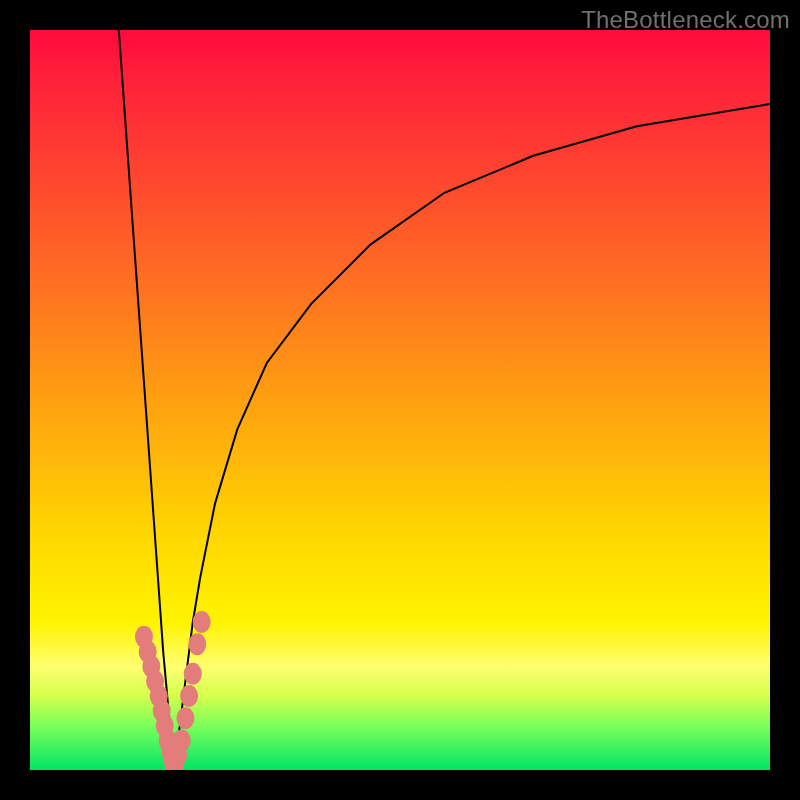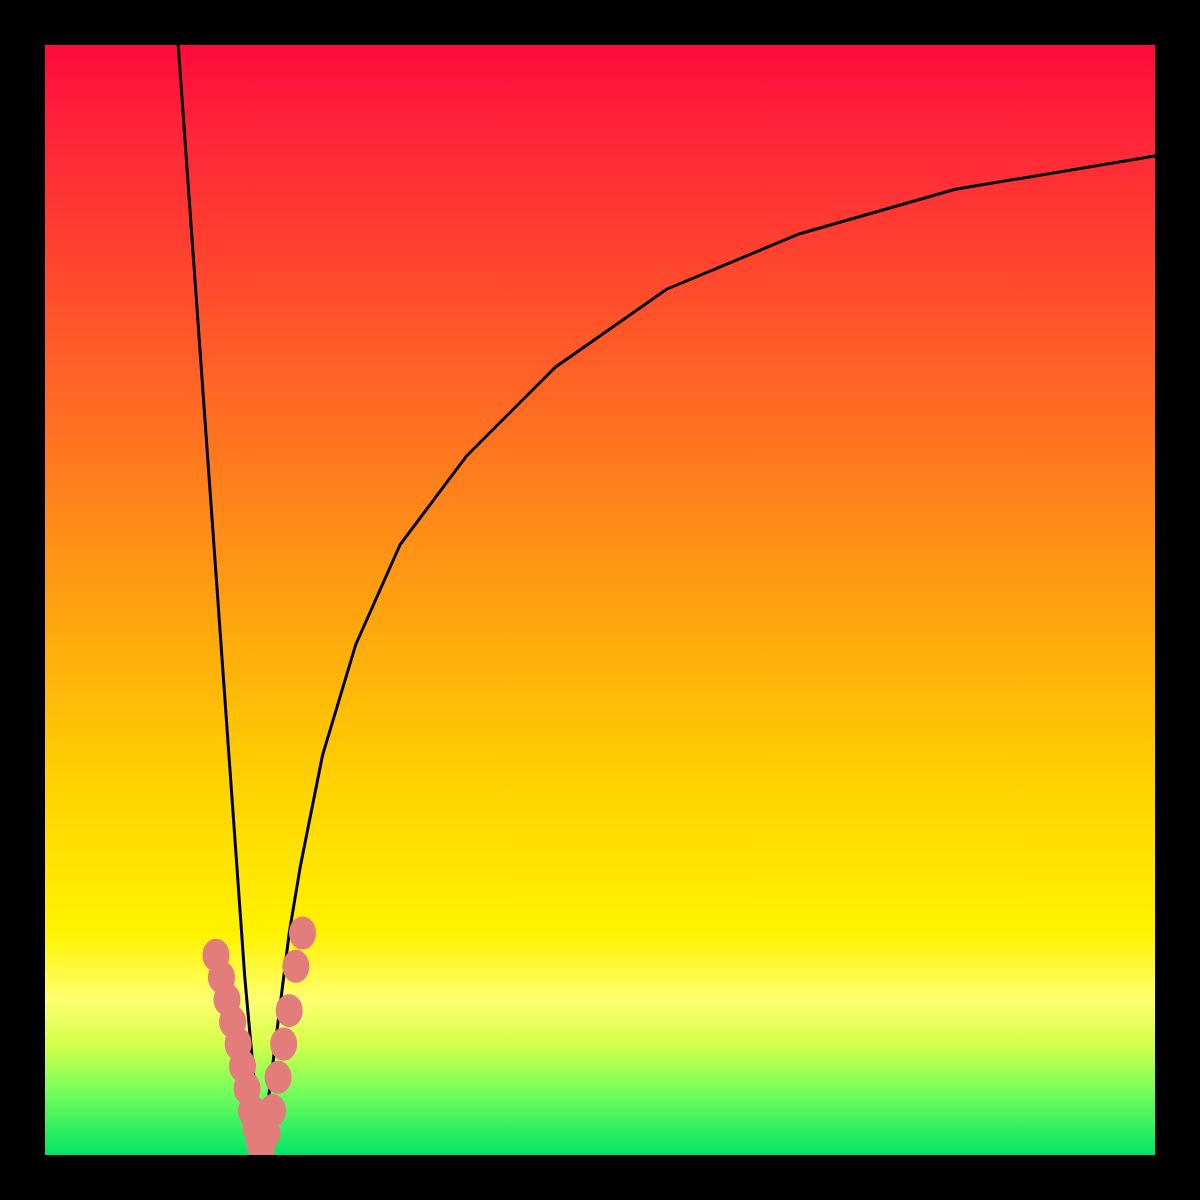--- a/index.html
+++ b/index.html
@@ -90,13 +90,14 @@
           <ellipse cx="148.00" cy="725.20" rx="9" ry="11" class="bead" fill="#e37d7b"></ellipse>
           <ellipse cx="151.70" cy="710.40" rx="9" ry="11" class="bead" fill="#e37d7b"></ellipse>
           <ellipse cx="155.40" cy="688.20" rx="9" ry="11" class="bead" fill="#e37d7b"></ellipse>
           <ellipse cx="159.10" cy="666.00" rx="9" ry="11" class="bead" fill="#e37d7b"></ellipse>
           <ellipse cx="162.80" cy="643.80" rx="9" ry="11" class="bead" fill="#e37d7b"></ellipse>
           <ellipse cx="167.24" cy="614.20" rx="9" ry="11" class="bead" fill="#e37d7b"></ellipse>
           <ellipse cx="171.68" cy="592.00" rx="9" ry="11" class="bead" fill="#e37d7b"></ellipse>
         </g>
     </svg>
   </div>
+  <div class="watermark">TheBottleneck.com</div>
 </div>
 
 </body></html>

